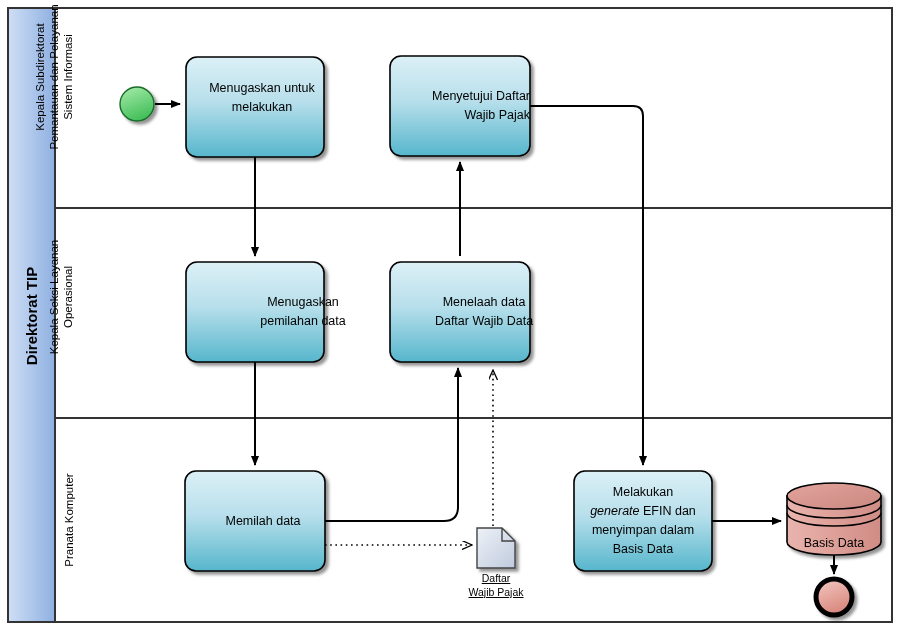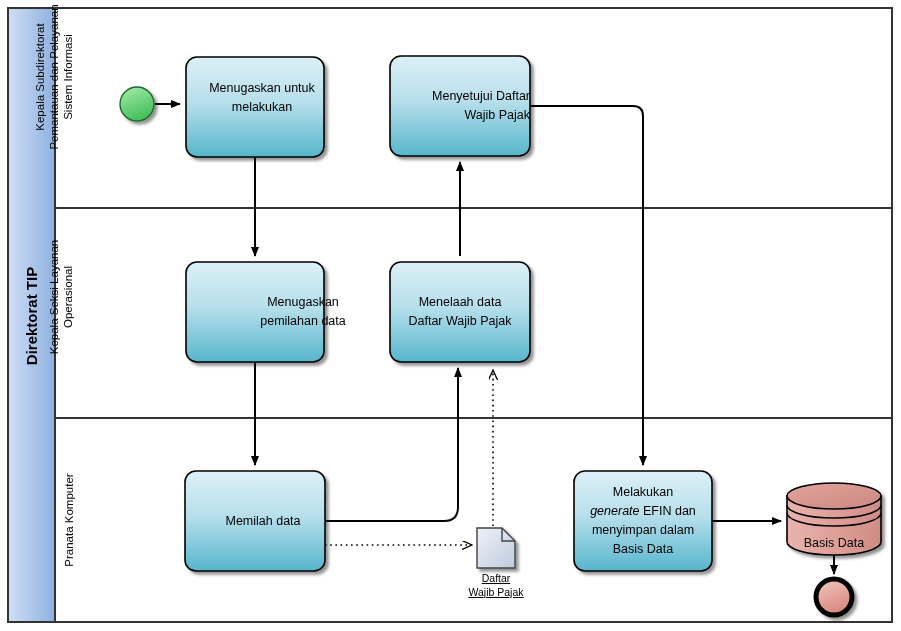--- a/index.html
+++ b/index.html
@@ -181,23 +181,23 @@
 <div class="lbl" style="left:390px;top:87px;width:140px;text-align:right;font-size:12.5px;line-height:19px;">
   <div>Menyetujui Daftar</div>
   <div>Wajib Pajak</div>
 </div>
 
 <div class="lbl" style="left:186px;top:293px;width:138px;text-align:center;font-size:12.5px;line-height:19px;margin-left:48px;">
   <div>Menugaskan</div>
   <div>pemilahan data</div>
 </div>
 
-<div class="lbl" style="left:390px;top:293px;width:140px;text-align:center;font-size:12.5px;line-height:19px;">
+<div class="lbl" style="left:390px;top:293px;width:140px;text-align:center;font-size:12.5px;line-height:19px;padding-left:24px;">
   <div>Menelaah data</div>
-  <div>Daftar Wajib Pajak</div>
+  <div>Daftar Wajib Data</div>
 </div>
 
 <div class="lbl" style="left:185px;top:512px;width:156px;text-align:center;font-size:12.5px;line-height:19px;">
   <div>Memilah data</div>
 </div>
 
 <div class="lbl" style="left:572px;top:483px;width:142px;text-align:center;font-size:12.5px;line-height:19px;">
   <div>Melakukan</div>
   <div><i>generate</i><span> EFIN dan</span></div>
   <div>menyimpan dalam</div>

